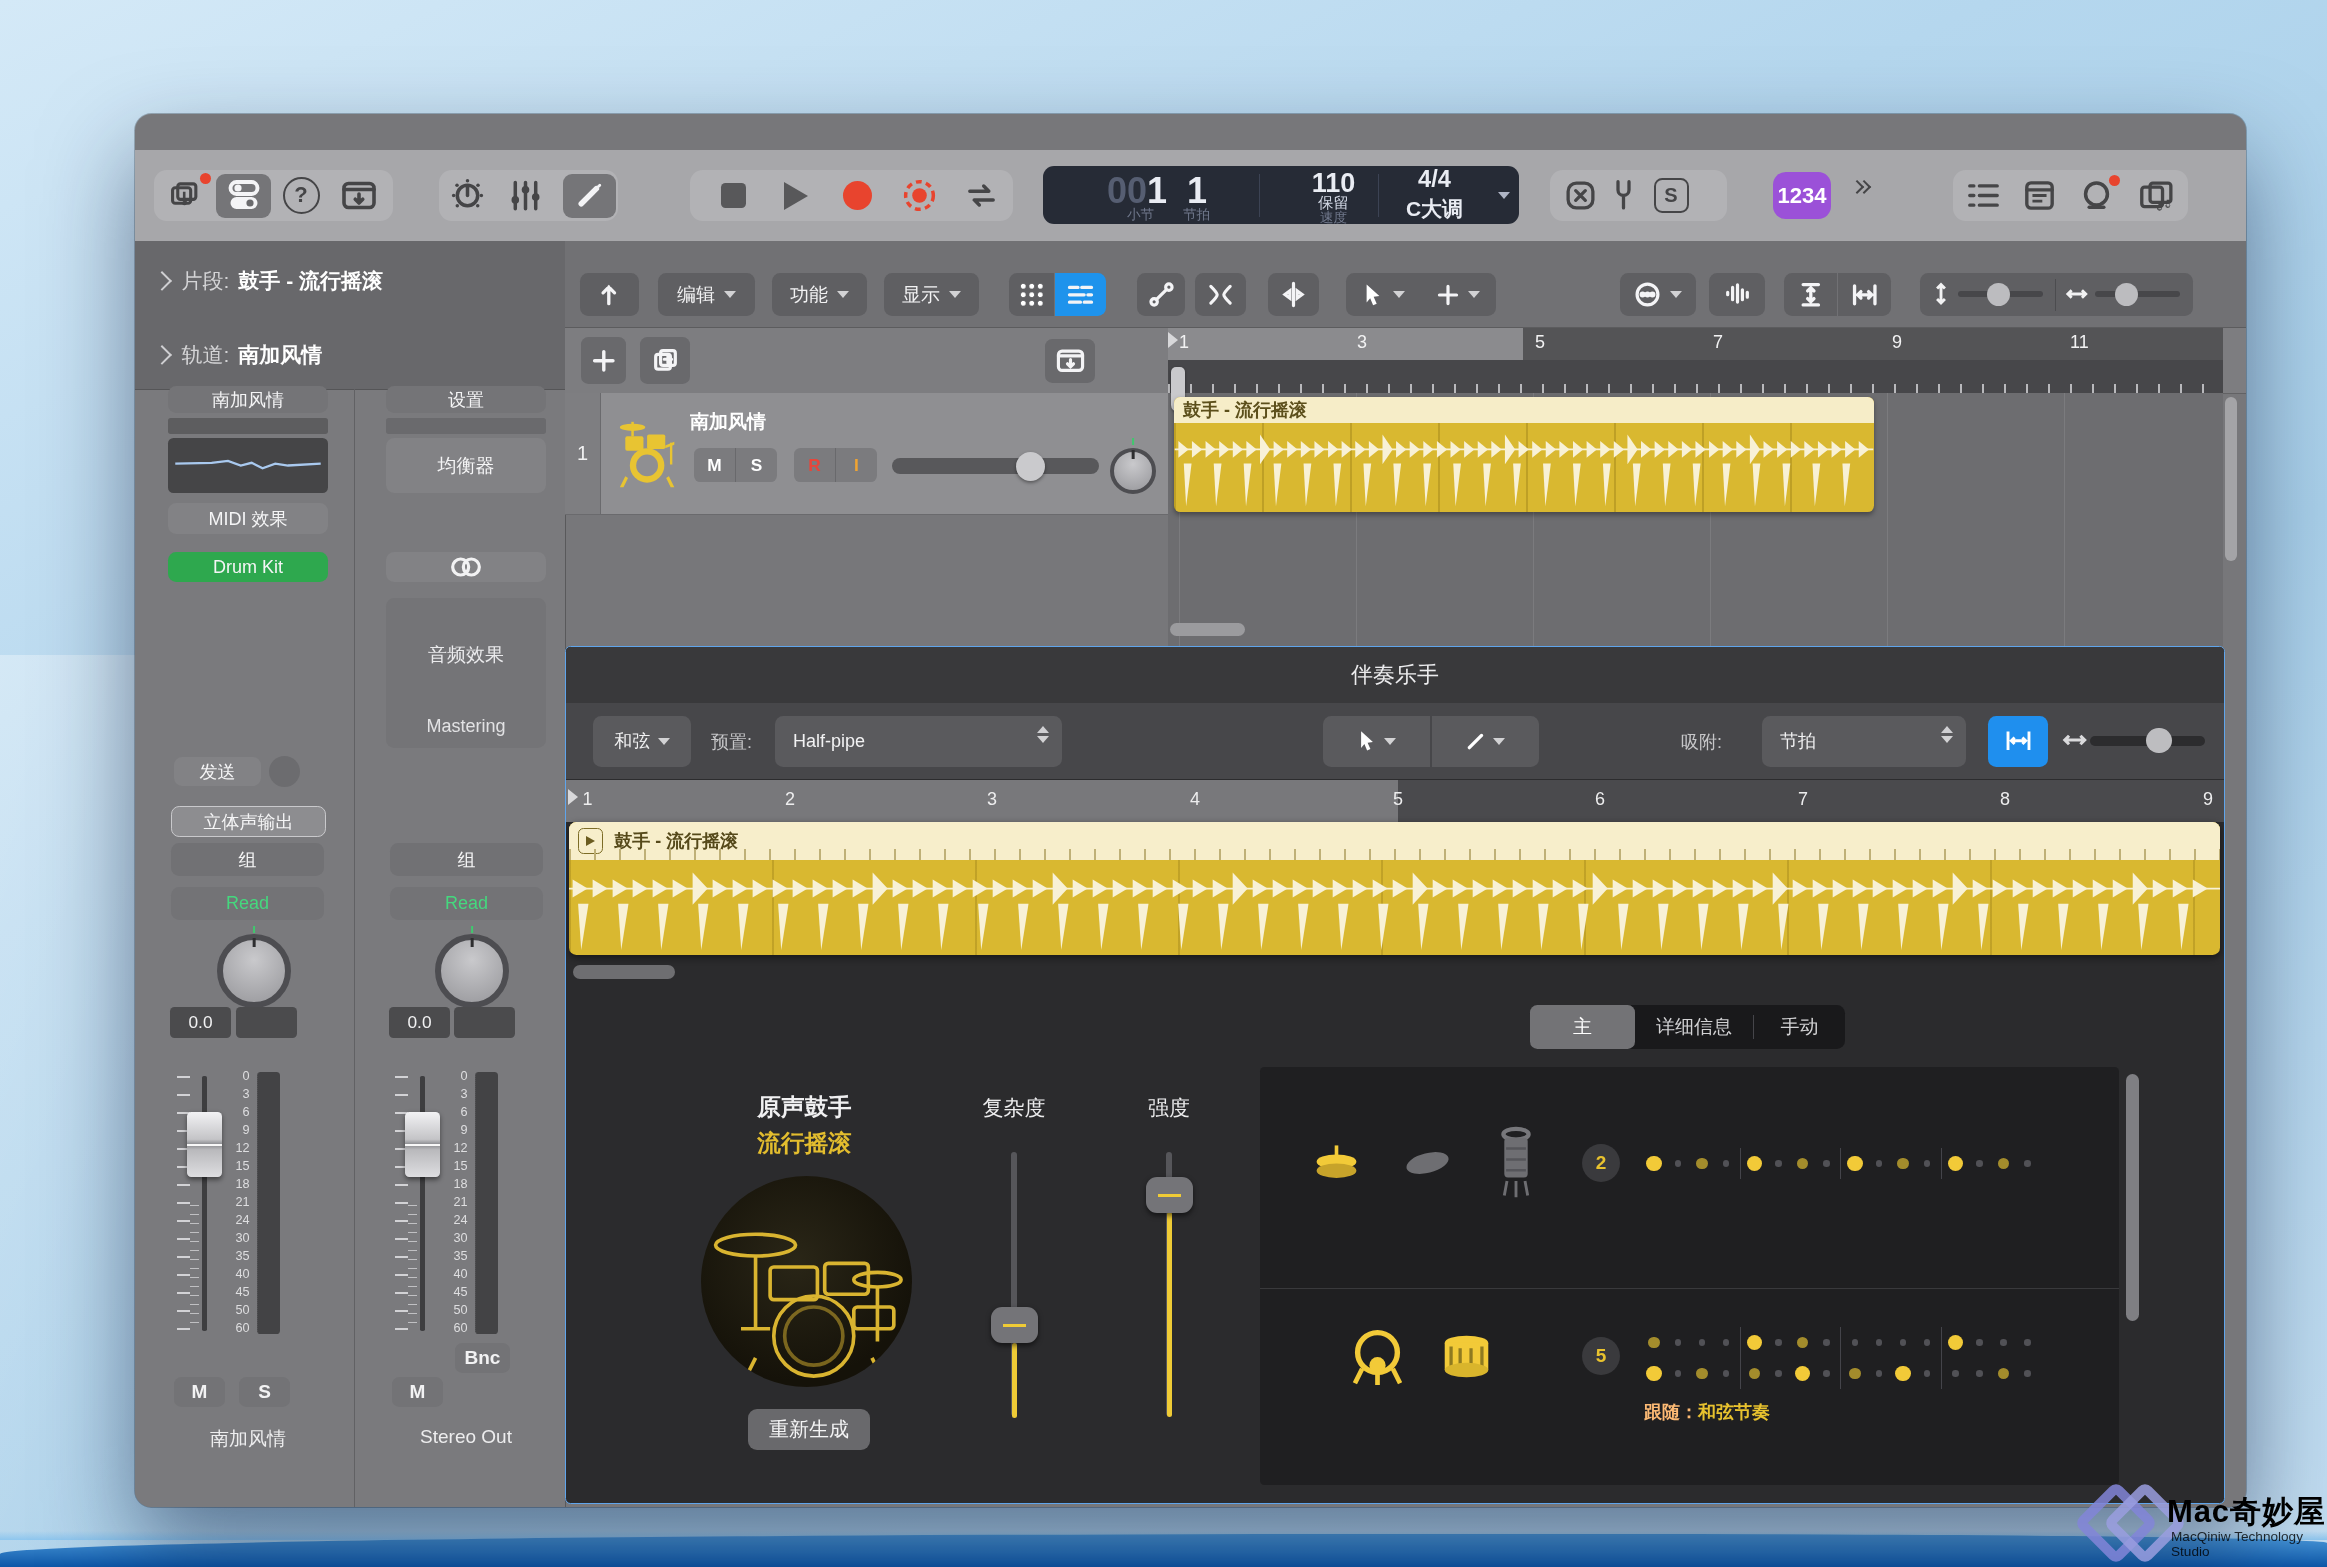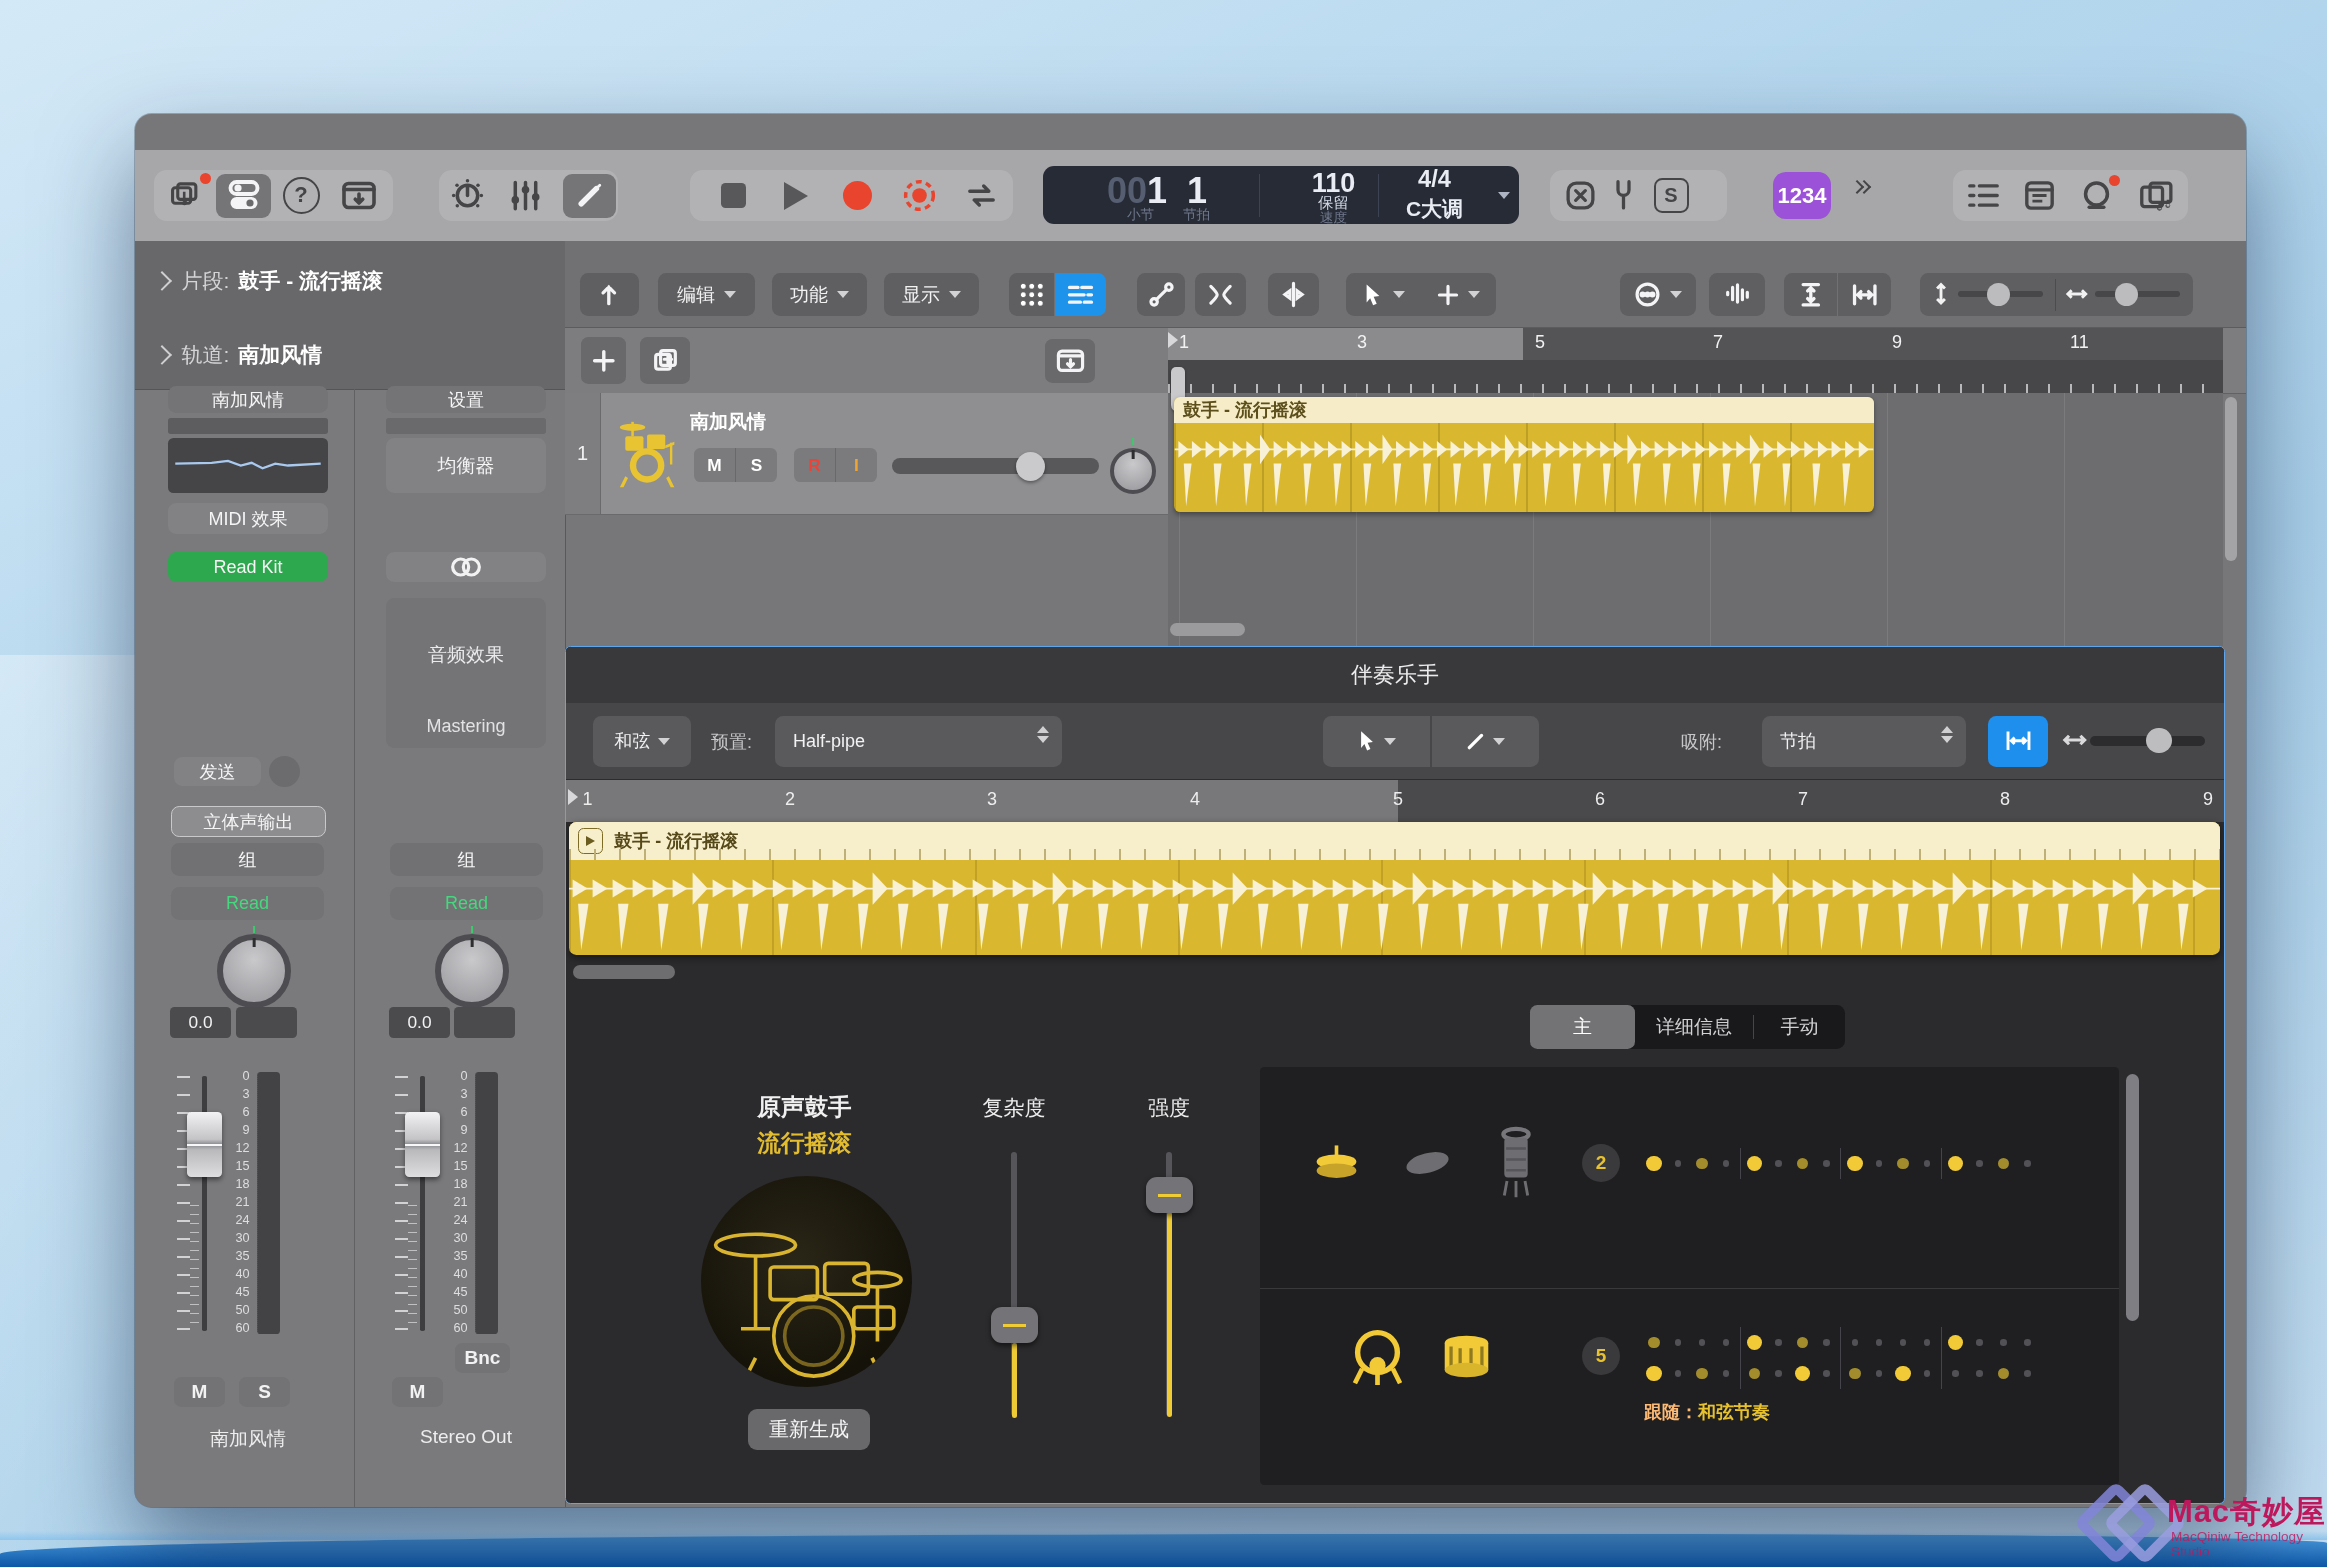--- a/index.html
+++ b/index.html
@@ -140,21 +140,21 @@
   .slot{width:24px;display:inline-flex;justify-content:center;align-items:center;}
   .dot{border-radius:50%;display:block;}
   .dot.hi{width:15.5px;height:15.5px;background:#f2ca38;}
   .dot.mid{width:11.8px;height:11.8px;background:#a38c2c;}
   .dot.off{width:6.4px;height:6.4px;background:#515156;}
   .dotdiv{width:0.9px;height:31px;background:#44444a;margin:0 1.8px;}
   .patdiv{background:#39393c;height:0.9px;}
   .follow-lab{color:#fdba74;font-size:18px;font-weight:bold;}
   .follow-val{color:#e8c22e;font-size:18px;font-weight:bold;}
   
-  .wm{color:#be185d;}
+  .wm{color:#000000;}
   .wm-title{font-size:31px;font-weight:bold;letter-spacing:0.9px;}
   .wm-sub{font-size:13.6px;opacity:.8;}
   .wm-logo i{position:absolute;width:40px;height:40px;border:10px solid #8285d8;border-radius:9px;transform:rotate(45deg);opacity:.85;}
 </style>
 </head>
 <body>
 
 <div class="abs desk-streak"></div>
 <div class="abs desk-band2"></div>
 <div class="abs desk-band"></div>
@@ -325,21 +325,21 @@
     <div class="abs" style="left:219px;top:148px;bottom:0;width:0.9px;background:#616164"></div>
 
     <div class="abs sbtn" style="left:33px;top:145px;width:160px;height:27px;background:#747477">南加风情</div>
     <div class="abs" style="left:33px;top:177px;width:160px;height:15.5px;background:#5d5d5f;border-radius:2.7px"></div>
     <div class="abs eqthumb" style="left:33px;top:197px;width:160px;height:55px">
       <svg width="160" height="55" viewBox="0 0 176 60">
           <polyline points="8,28 48,27 66,25 80,30 92,27 104,33 118,28 132,30 168,28" fill="none" stroke="#a9c9ef" stroke-width="2.5"></polyline>
         </svg>
     </div>
     <div class="abs sbtn" style="left:33px;top:262px;width:160px;height:31px">MIDI 效果</div>
-    <div class="abs sbtn plug-green" style="left:33px;top:311px;width:160px;height:30px">Read Kit</div>
+    <div class="abs sbtn plug-green" style="left:33px;top:311px;width:160px;height:30px">Drum Kit</div>
     <div class="abs sbtn" style="left:39px;top:516px;width:87px;height:29px">发送</div>
     <div class="abs" style="left:134px;top:515px;width:31px;height:31px;border-radius:50%;background:#6c6c6f"></div>
     <div class="abs sbtn" style="left:36px;top:565px;width:153px;height:29px;border:0.9px solid #c9c9cc;background:#8d8d90">立体声输出</div>
     <div class="abs sbtn" style="left:36px;top:602px;width:153px;height:33px;background:#717174">组</div>
     <div class="abs sbtn readbtn" style="left:36px;top:646px;width:153px;height:33px;background:#737376">Read</div>
     <div class="abs knob" style="left:82px;top:693px;width:62px;height:62px"></div>
     <div class="abs valbox" style="left:35px;top:766px;width:61px;height:31px">0.0</div>
     <div class="abs valbox" style="left:101px;top:766px;width:61px;height:31px"></div>
 
     <div class="abs fticks" style="left:42px;top:835px;width:12.7px;height:255px"></div>

